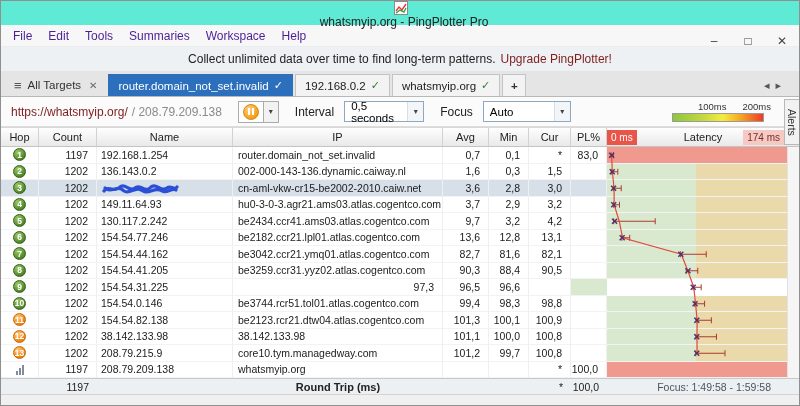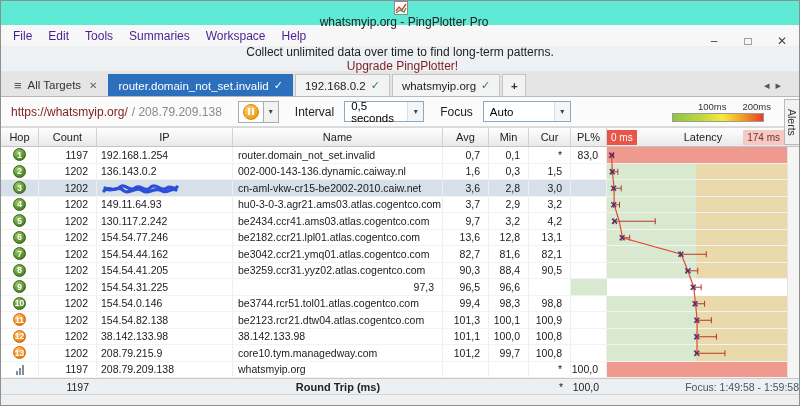--- a/index.html
+++ b/index.html
@@ -11,21 +11,21 @@
   .titlebar{height:24px;display:flex;align-items:center;background:#5eead4;padding-left:8px;font-size:12px;color:#222;flex-direction:column;}
   .appicon{width:14px;height:14px;margin-right:6px;display:flex;}
   .wincontrols{margin-left:auto;display:flex;height:24px;}
   .winbtn{width:34px;height:24px;display:flex;align-items:center;justify-content:center;font-size:12px;color:#444;cursor:default;}
 
   
   .menubar{height:22px;display:flex;align-items:center;background:#f7f7f7;font-size:12px;color:#4c1d95;padding-left:4px;border-bottom:1px solid #ededed;}
   .menu-item{padding:0 8px;height:100%;display:flex;align-items:center;}
 
   
-  .banner{height:24px;background:#eef1f3;display:flex;align-items:center;justify-content:center;font-size:12px;color:#222;flex-direction:column;}
+  .banner{height:24px;background:#eef1f3;display:flex;align-items:center;justify-content:center;font-size:12px;color:#222;}
   .blink{color:#7f1d1d;margin-left:5px;cursor:pointer;}
 
   
   .tabbar{height:26px;background:#e5e5e5;border-bottom:1px solid #b8b8b8;display:flex;align-items:flex-end;padding:3px 4px 0 4px;}
   .tab{height:22px;display:flex;align-items:center;gap:5px;padding:0 9px;font-size:11.5px;color:#222;background:#f3f3f3;border:1px solid #c4c4c4;border-bottom:none;margin-right:2px;white-space:nowrap;}
   .tab.alltargets{background:transparent;border:none;gap:6px;color:#333;}
   .hamb{color:#555;font-size:13px;}
   .tclose{color:#666;font-size:10px;margin-left:2px;}
   .dyntabs{display:flex;}
   .tab.active{background:#2c6fbd;border-color:#2c6fbd;color:#fff;}
@@ -82,21 +82,21 @@
   .chart-ic i:nth-child(2){height:7px;}
   .chart-ic i:nth-child(3){height:10px;}
   .scribble{margin-top:1px;}
 
   .latplot{position:absolute;left:606px;top:0;pointer-events:none;overflow:visible;}
 
   .tfoot{height:16px;background:#edf0f3;border-top:1px solid #c9c9c9;font-size:10.5px;color:#222;}
   .fcell{display:flex;align-items:center;height:16px;overflow:hidden;white-space:nowrap;}
   .fcell.num{justify-content:flex-end;padding-right:8px;}
   .fcell.center{justify-content:center;font-weight:bold;font-size:11px;}
-  .fcell.right{justify-content:flex-end;padding-right:0;color:#49555f;}
+  .fcell.right{justify-content:flex-end;padding-right:28px;color:#49555f;}
 
   .bstrip{height:13px;background:#f0f0f0;border-top:1px solid #d4d4d4;}
 
   .vscroll{position:absolute;right:0;top:146px;width:12px;height:231px;background:#f5f5f5;border-left:1px solid #e2e2e2;}
   .alerts-tab{position:absolute;right:0;top:98px;width:15px;height:46px;background:#f2f2f2;border:1px solid #b9b9b9;border-right:none;writing-mode:vertical-rl;display:flex;align-items:center;justify-content:center;font-size:10.5px;color:#333;}
 </style>
 </head>
 <body>
 
 <div id="app">
@@ -188,22 +188,22 @@
         <span>100ms</span>
         <span>200ms</span>
       </div>
       <div class="legend-bar"></div>
     </div>
   </div>
 
   <div class="thead grid">
     <div class="hcell">Hop</div>
     <div class="hcell">Count</div>
+    <div class="hcell">Name</div>
     <div class="hcell">IP</div>
-    <div class="hcell">Name</div>
     <div class="hcell">Avg</div>
     <div class="hcell">Min</div>
     <div class="hcell">Cur</div>
     <div class="hcell">PL%</div>
     <div class="hcell lat-h">
       <span class="chip chip-min">0 ms</span>
       <span>Latency</span>
       <span class="chip chip-max">174 ms</span>
     </div>
   </div>

